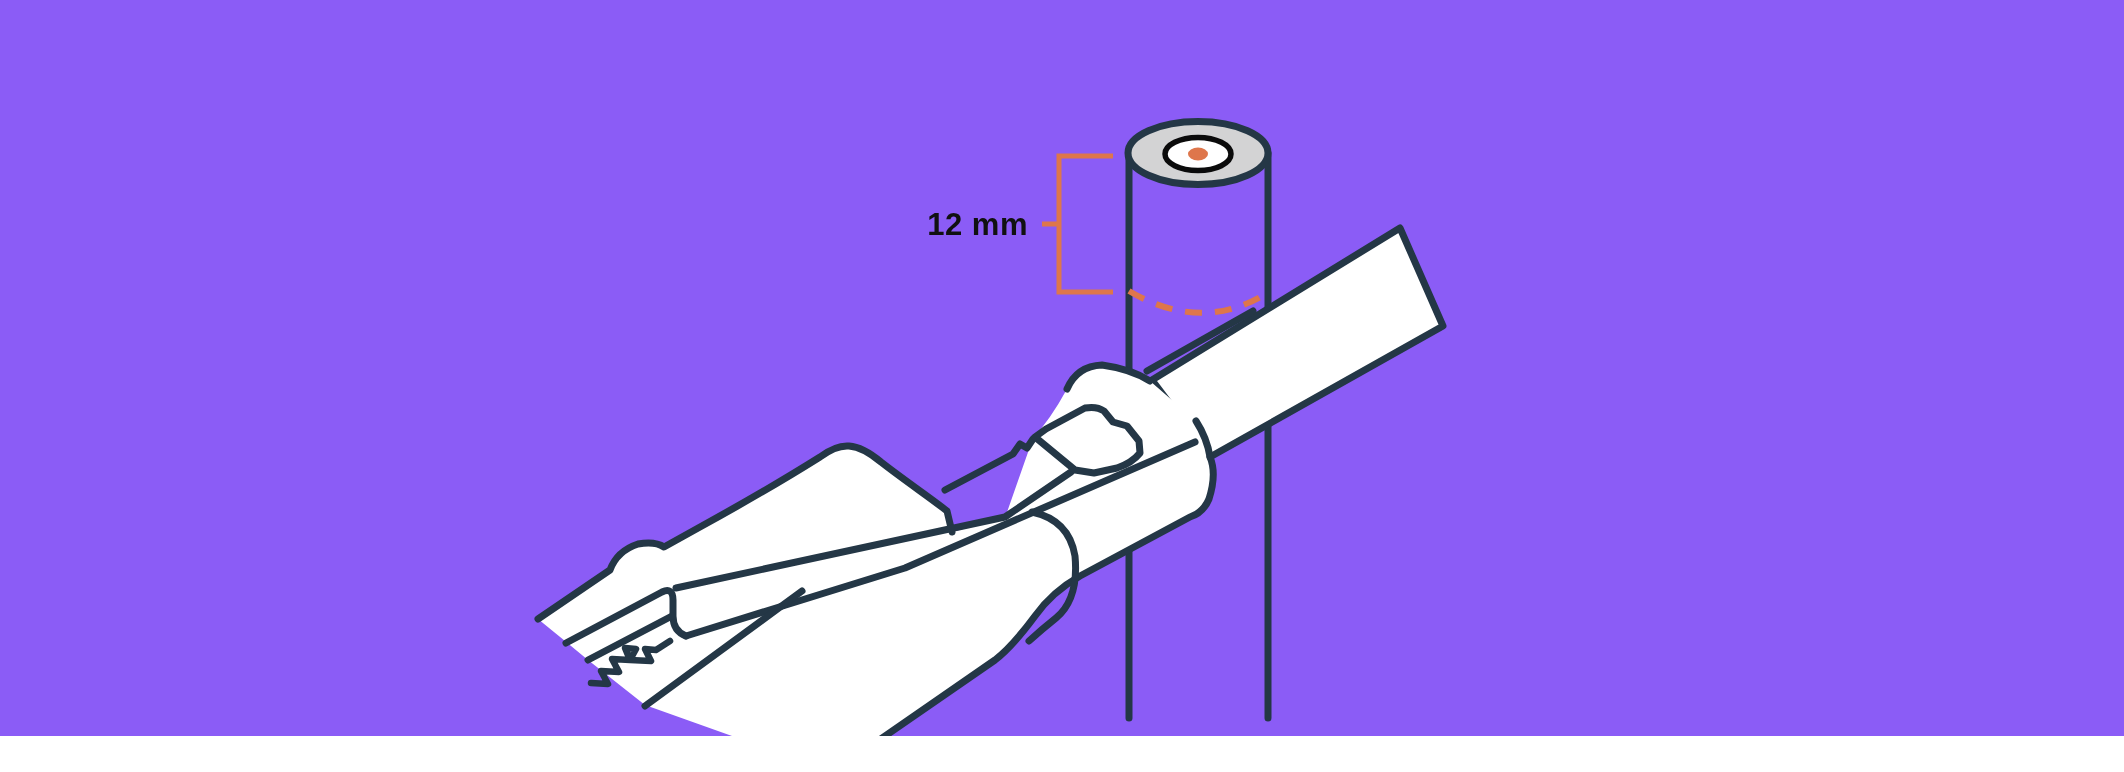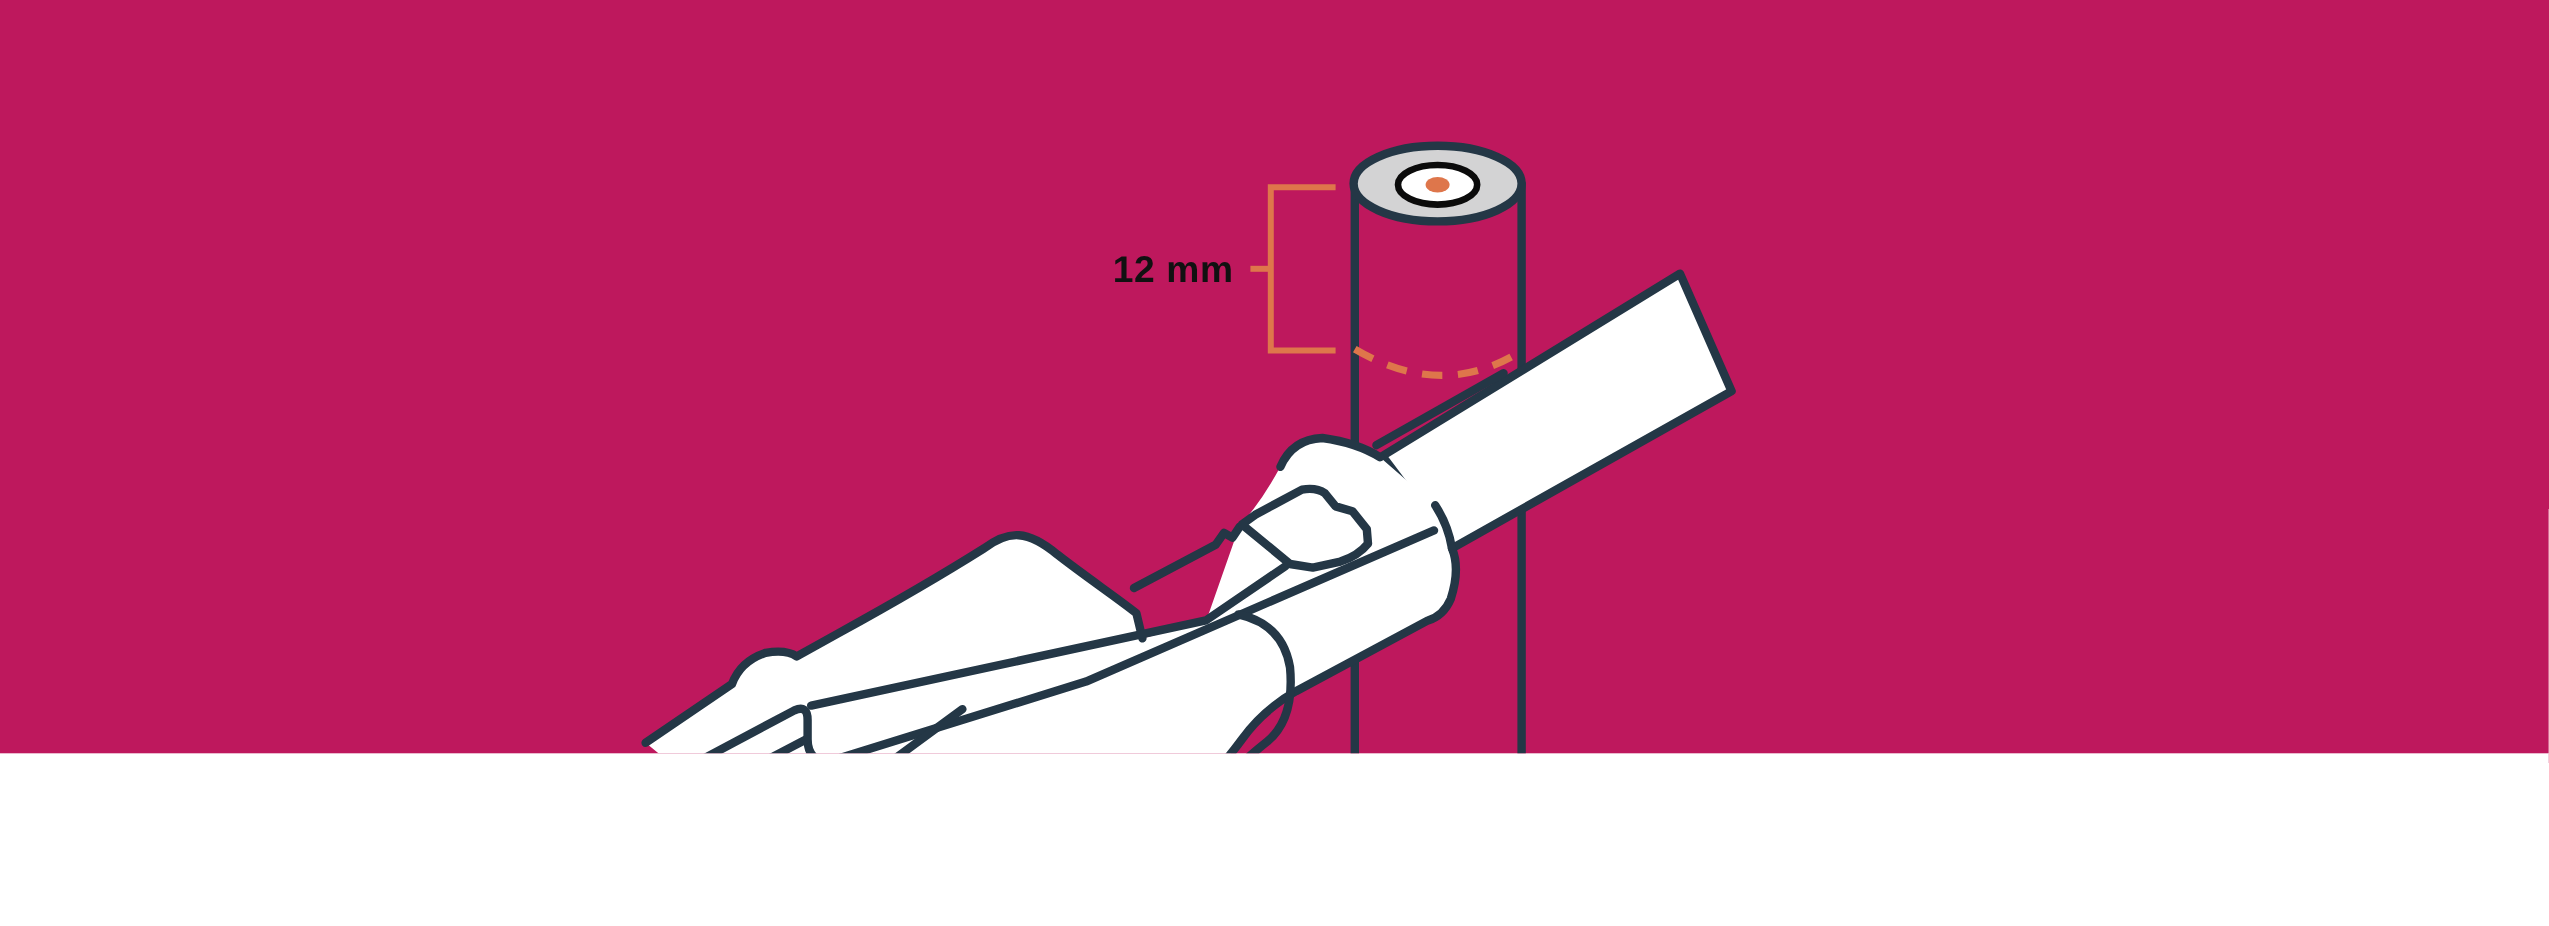--- a/index.html
+++ b/index.html
@@ -1,20 +1,20 @@
 <!DOCTYPE html>
 <html><head>
 <meta charset="utf-8">
 <style>
   html, body { margin: 0; padding: 0; background: #ffffff; }
   .stage {
     position: relative;
     width: 2124px;
-    height: 628px;
-    background: #be185d;
+    height: 736px;
+    background: #8b5cf6;
     overflow: hidden;
     font-family: "Liberation Sans", sans-serif;
   }
   .stage svg { position: absolute; top: 0; left: 0; display: block; }
   .dim-label {
     font-family: "Liberation Sans", "DejaVu Sans", sans-serif;
     font-weight: 600;
     letter-spacing: 0.5px;
   }
 </style>

